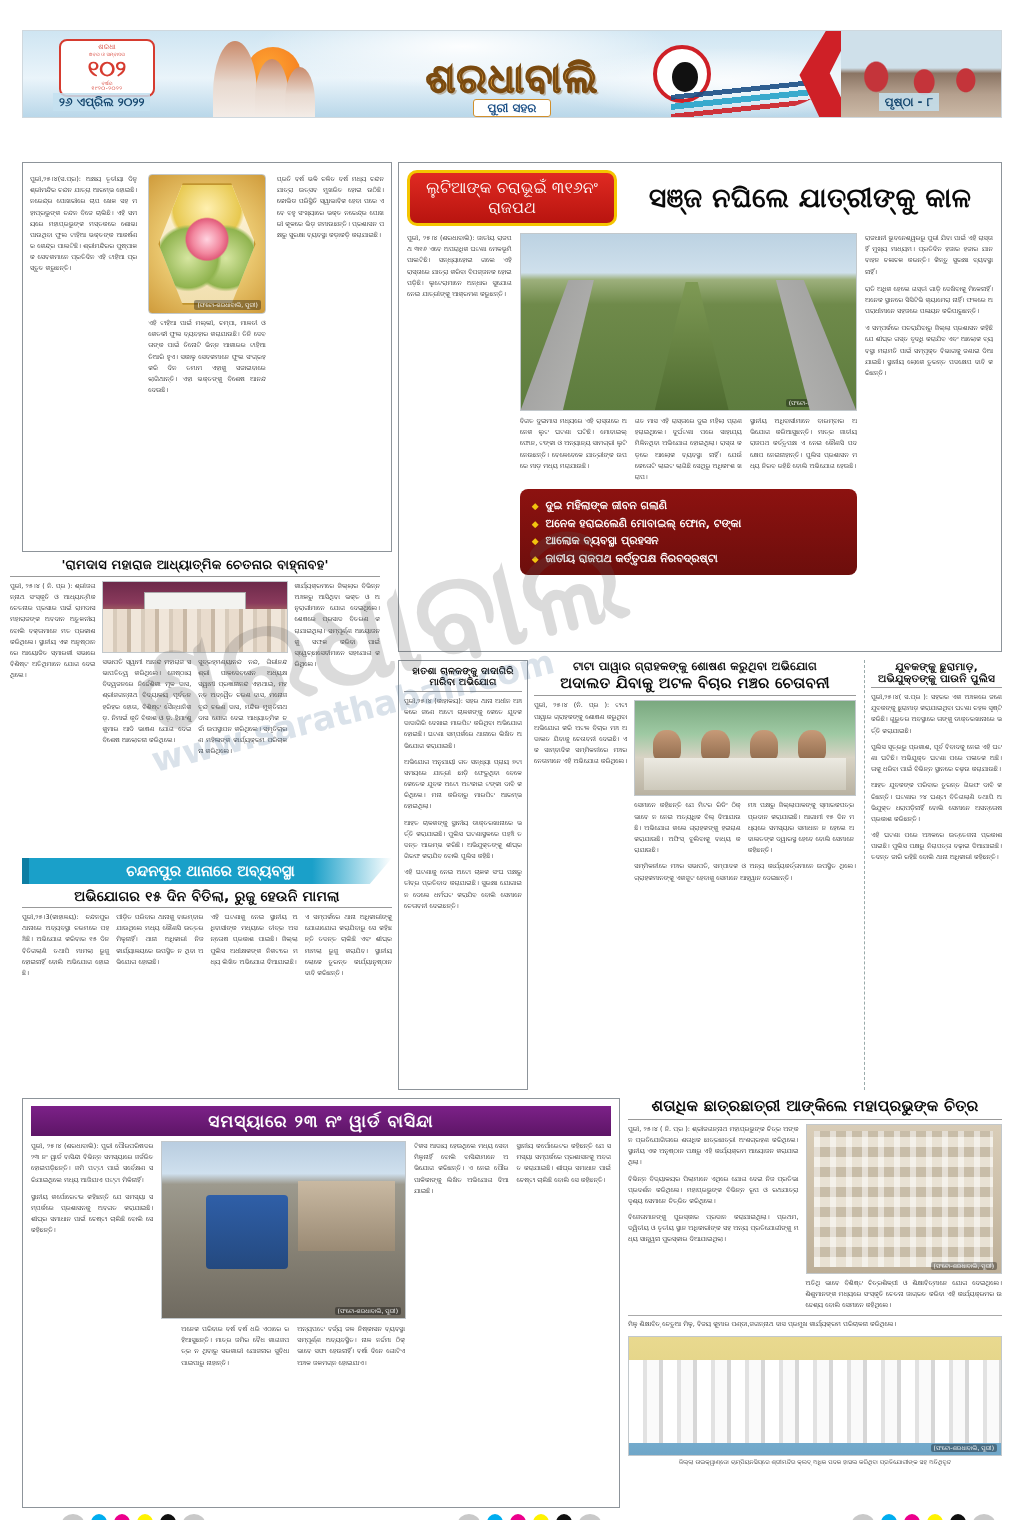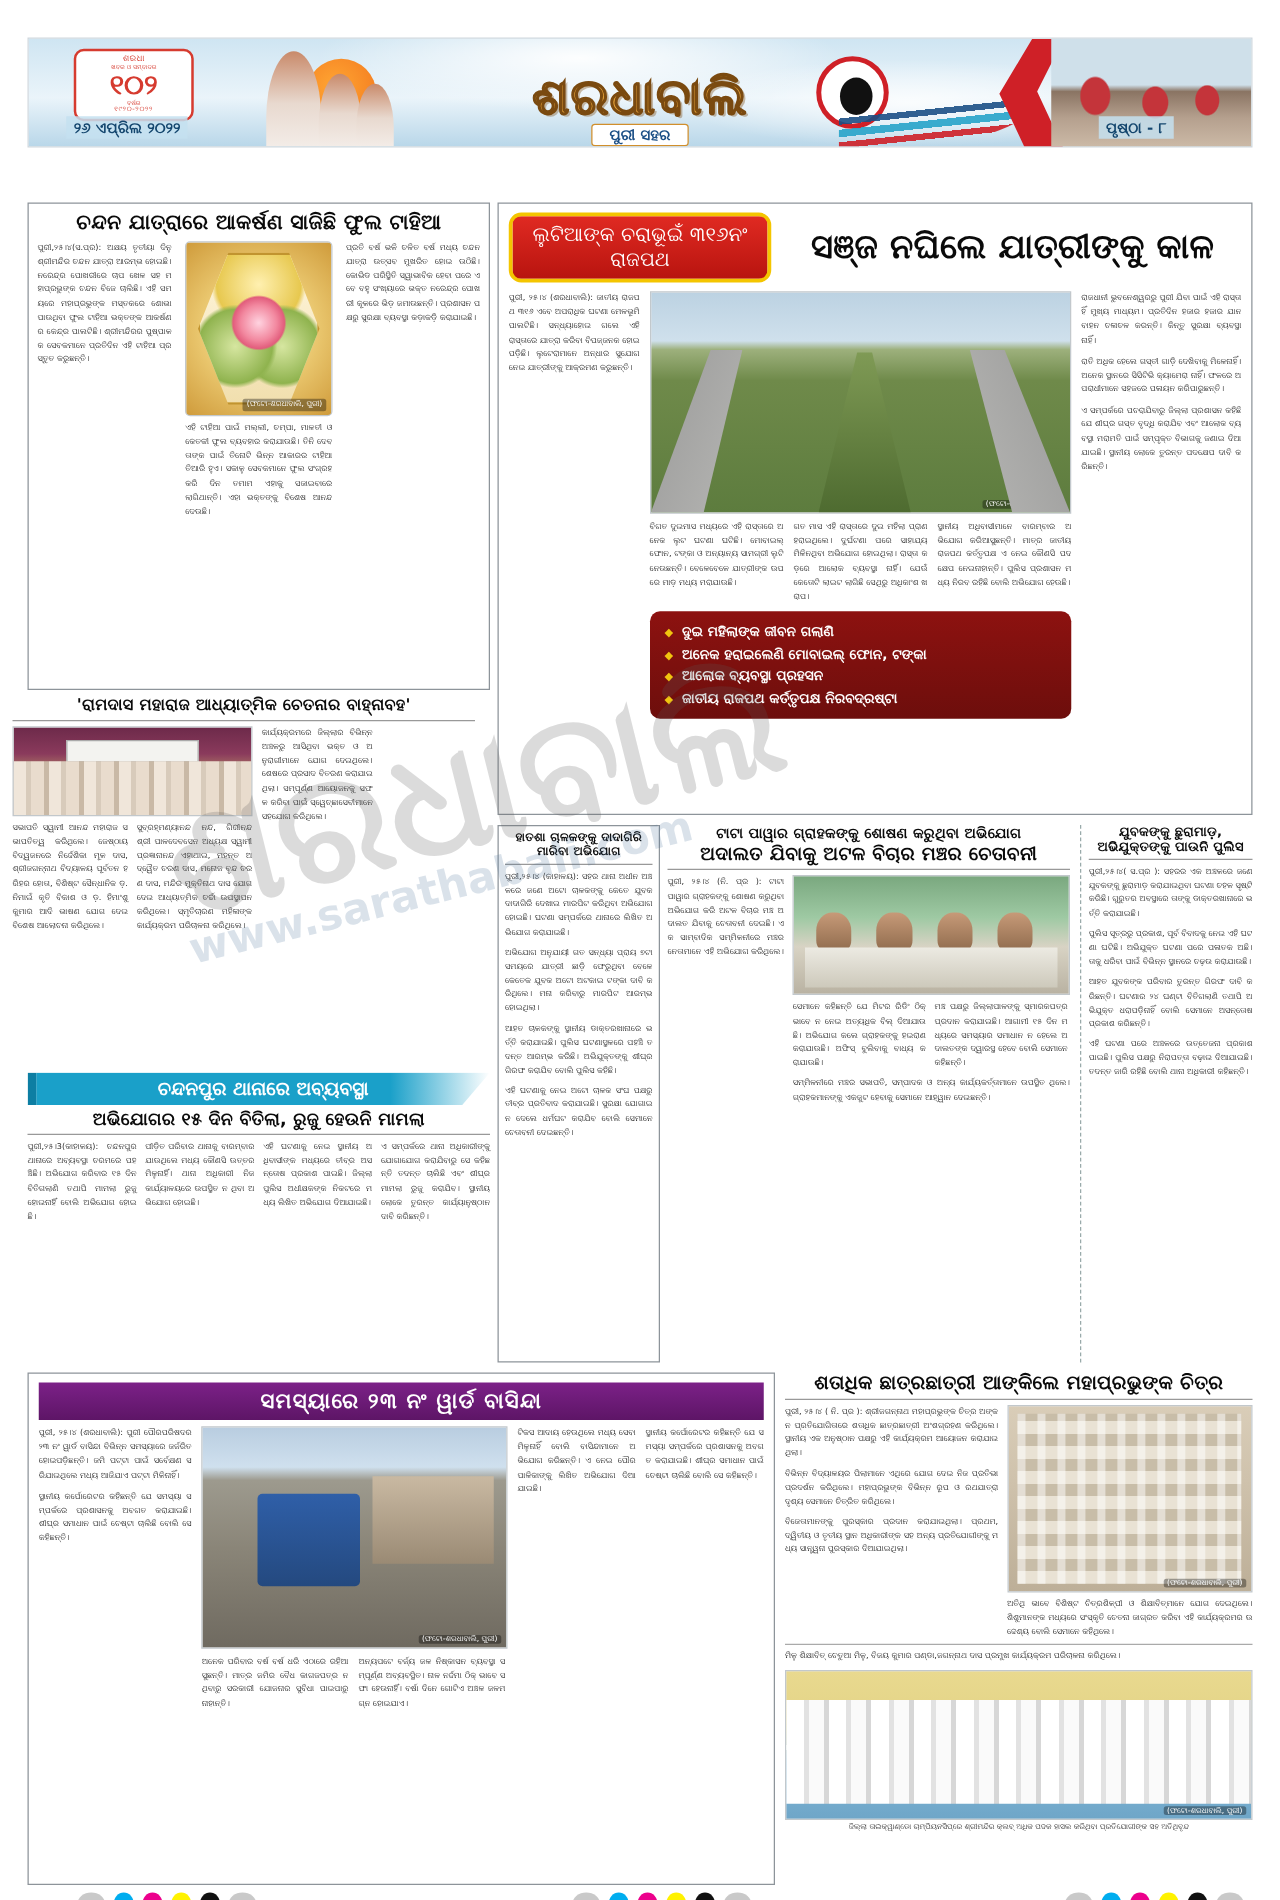--- a/index.html
+++ b/index.html
@@ -328,41 +328,43 @@
     <div class="mh-eye"></div>
     <div class="mh-wave"></div>
     <div class="mh-s"></div>
     <div class="mh-photo"></div>
 
     <div class="mh-date">୨୬ ଏପ୍ରିଲ ୨୦୨୨</div>
     <div class="mh-page">ପୃଷ୍ଠା - ୮</div>
   </div>
 
   <div class="region box" style="left:22px; top:132px; width:370px; height:390px; padding:6px 7px;">
-    <div class="hl" style="font-size:16.5px;">ଚନ୍ଦନ ଯାତ୍ରାରେ ଆକର୍ଷଣ ସାଜିଛି ଫୁଲ ଟାହିଆ</div>
     <div style="display:flex; gap:11px; margin-top:5px;">
       <div class="col" style="width:31%;">
         <p>ପୁରୀ,୨୫।୪(ସ.ପ୍ର): ଅକ୍ଷୟ ତୃତୀୟା ଦିନୁ ଶ୍ରୀମନ୍ଦିର ଚନ୍ଦନ ଯାତ୍ରା ଆରମ୍ଭ ହୋଇଛି। ନରେନ୍ଦ୍ର ପୋଖରୀରେ ଚାପ ଖେଳ ସହ ମହାପ୍ରଭୁଙ୍କ ଚନ୍ଦନ ବିଜେ ଚାଲିଛି। ଏହି ସମୟରେ ମହାପ୍ରଭୁଙ୍କ ମସ୍ତକରେ ଶୋଭା ପାଉଥିବା ଫୁଲ ଟାହିଆ ଭକ୍ତଙ୍କ ଆକର୍ଷଣର କେନ୍ଦ୍ର ପାଲଟିଛି। ଶ୍ରୀମନ୍ଦିରର ପୁଷ୍ପାଳକ ସେବକମାନେ ପ୍ରତିଦିନ ଏହି ଟାହିଆ ପ୍ରସ୍ତୁତ କରୁଛନ୍ତି।</p>
       </div>
       <div class="col" style="width:34%; position:relative;">
         <div class="photo ph-flower" style="width:100%; height:140px; margin-bottom:4px; border-radius:4px;">
           <div class="hex"></div>
           <div class="cap">(ଫଟୋ-ଶରଧାବାଲି, ପୁରୀ)</div>
         </div>
         <p>ଏହି ଟାହିଆ ପାଇଁ ମଲ୍ଲୀ, ଚମ୍ପା, ମାଳତୀ ଓ କେତକୀ ଫୁଲ ବ୍ୟବହାର କରାଯାଉଛି। ତିନି ଦେବତାଙ୍କ ପାଇଁ ତିନୋଟି ଭିନ୍ନ ଆକାରର ଟାହିଆ ତିଆରି ହୁଏ। ସକାଳୁ ସେବକମାନେ ଫୁଲ ସଂଗ୍ରହ କରି ଦିନ ତମାମ ଏହାକୁ ସଜାଇବାରେ ଲାଗିଥାନ୍ତି। ଏହା ଭକ୍ତଙ୍କୁ ବିଶେଷ ଆନନ୍ଦ ଦେଉଛି।</p>
       </div>
       <div class="col" style="width:31%;">
         <p>ପ୍ରତି ବର୍ଷ ଭଳି ଚଳିତ ବର୍ଷ ମଧ୍ୟ ଚନ୍ଦନ ଯାତ୍ରା ଉତ୍ସବ ମୁଖରିତ ହୋଇ ଉଠିଛି। କୋଭିଡ ପରିସ୍ଥିତି ସ୍ୱାଭାବିକ ହେବା ପରେ ଏବେ ବହୁ ସଂଖ୍ୟାରେ ଭକ୍ତ ନରେନ୍ଦ୍ର ପୋଖରୀ କୂଳରେ ଭିଡ଼ ଜମାଉଛନ୍ତି। ପ୍ରଶାସନ ପକ୍ଷରୁ ସୁରକ୍ଷା ବ୍ୟବସ୍ଥା କଡ଼ାକଡ଼ି କରାଯାଇଛି।</p>
       </div>
     </div>
   </div>
 
   <div class="region" style="left:10px; top:528px; width:370px; height:290px;">
     <div class="hl" style="font-size:13px; border-bottom:1px solid #999; padding-bottom:3px;">'ରାମଦାସ ମହାରାଜ ଆଧ୍ୟାତ୍ମିକ ଚେତନାର ବାହ୍ନାବହ'</div>
     <div style="display:flex; gap:7px; margin-top:4px;">
+      <div class="col" style="width:24%;">
+        <p>ପୁରୀ, ୨୫।୪ ( ନି. ପ୍ର ): ଶ୍ରୀଜଗନ୍ନାଥ ସଂସ୍କୃତି ଓ ଆଧ୍ୟାତ୍ମିକ ଚେତନାର ପ୍ରସାର ପାଇଁ ରାମଦାସ ମହାରାଜଙ୍କ ଅବଦାନ ଅତୁଳନୀୟ ବୋଲି ବକ୍ତାମାନେ ମତ ପ୍ରକାଶ କରିଥିଲେ। ସ୍ଥାନୀୟ ଏକ ଅନୁଷ୍ଠାନରେ ଆୟୋଜିତ ସ୍ମାରକୀ ସଭାରେ ବିଶିଷ୍ଟ ଅତିଥିମାନେ ଯୋଗ ଦେଇଥିଲେ।</p>
+      </div>
       <div style="width:52%;">
         <div class="photo ph-stage" style="width:100%; height:72px; margin-bottom:4px;">
           <div class="banner"></div>
           <div class="people"></div>
         </div>
         <div style="display:flex; gap:7px;">
           <div class="col" style="width:48%;">
             <p>ସଭାପତି ସ୍ୱାମୀ ଆନନ୍ଦ ମହାରାଜ ସଭାପତିତ୍ୱ କରିଥିଲେ। ଜେଷ୍ଠାୟ ବିଦ୍ୱଜନରେ ନିର୍ଦ୍ଦେଶିକା ମୂଳ ଦାସ, ଶ୍ରୀଜଗନ୍ନାଥ ବିଦ୍ୟାଳୟ ପୂର୍ବତନ ହରିହର ହୋତା, ବିଶିଷ୍ଟ ସୈନ୍ଧାନିକ ଡ଼. ନିମାଇଁ କୃତି ବିକାଶ ଓ ଡ଼. ହିମାଂଶୁ କୁମାର ଆଦି ଭାଷଣ ଯୋଗ ଦେଇ ବିଶେଷ ଆଲୋଚନା କରିଥିଲେ।</p>
           </div>
           <div class="col" style="width:48%;">
@@ -497,21 +499,21 @@
       <div class="col" style="width:22%;">
         <p>ପୁରୀ, ୨୫।୪ (ଶରଧାବାଲି): ପୁରୀ ପୌରପରିଷଦର ୨୩ ନଂ ୱାର୍ଡ ବାସିନ୍ଦା ବିଭିନ୍ନ ସମସ୍ୟାରେ ଜର୍ଜରିତ ହୋଇପଡ଼ିଛନ୍ତି। ଜମି ପଟ୍ଟା ପାଇଁ ସର୍ବେକ୍ଷଣ ସରିଯାଇଥିଲେ ମଧ୍ୟ ଆଜିଯାଏ ପଟ୍ଟା ମିଳିନାହିଁ।</p>
         <p style="margin-top:6px;">ସ୍ଥାନୀୟ କର୍ପୋରେଟର କହିଛନ୍ତି ଯେ ସମସ୍ୟା ସମ୍ପର୍କରେ ପ୍ରଶାସନକୁ ଅବଗତ କରାଯାଇଛି। ଶୀଘ୍ର ସମାଧାନ ପାଇଁ ଚେଷ୍ଟା ଚାଲିଛି ବୋଲି ସେ କହିଛନ୍ତି।</p>
       </div>
       <div style="width:44%;">
         <div class="photo ph-street" style="width:100%; height:178px;">
           <div class="bus"></div>
           <div class="shed"></div>
           <div class="cap">(ଫଟୋ-ଶରଧାବାଲି, ପୁରୀ)</div>
         </div>
-        <div style="display:flex; gap:8px; margin-top:5px;">
+        <div style="display:flex; gap:8px; margin-top:5px;margin-left:20px;">
           <div class="col" style="width:48%;">
               <p>ଅନେକ ପରିବାର ବର୍ଷ ବର୍ଷ ଧରି ଏଠାରେ ରହିଆସୁଛନ୍ତି। ମାତ୍ର ଜମିର ବୈଧ କାଗଜପତ୍ର ନ ଥିବାରୁ ସରକାରୀ ଯୋଜନାର ସୁବିଧା ପାଇପାରୁ ନାହାନ୍ତି।</p>
             </div>
           <div class="col" style="width:48%;">
               <p>ଅନ୍ୟପଟେ ବର୍ଜ୍ୟ ଜଳ ନିଷ୍କାସନ ବ୍ୟବସ୍ଥା ସମ୍ପୂର୍ଣ୍ଣ ଅବ୍ୟବସ୍ଥିତ। ନାଳ ନର୍ଦ୍ଦମା ଠିକ୍ ଭାବେ ସଫା ହେଉନାହିଁ। ବର୍ଷା ଦିନେ ଗୋଟିଏ ଅଞ୍ଚଳ ଜଳମଗ୍ନ ହୋଇଯାଏ।</p>
             </div>
         </div>
       </div>
       <div class="col" style="width:17%;">
           <p>ଟିକସ ଆଦାୟ ହେଉଥିଲେ ମଧ୍ୟ ସେବା ମିଳୁନାହିଁ ବୋଲି ବାସିନ୍ଦାମାନେ ଅଭିଯୋଗ କରିଛନ୍ତି। ଏ ନେଇ ପୌରପାଳିକାଙ୍କୁ ଲିଖିତ ଅଭିଯୋଗ ଦିଆଯାଇଛି।</p>

